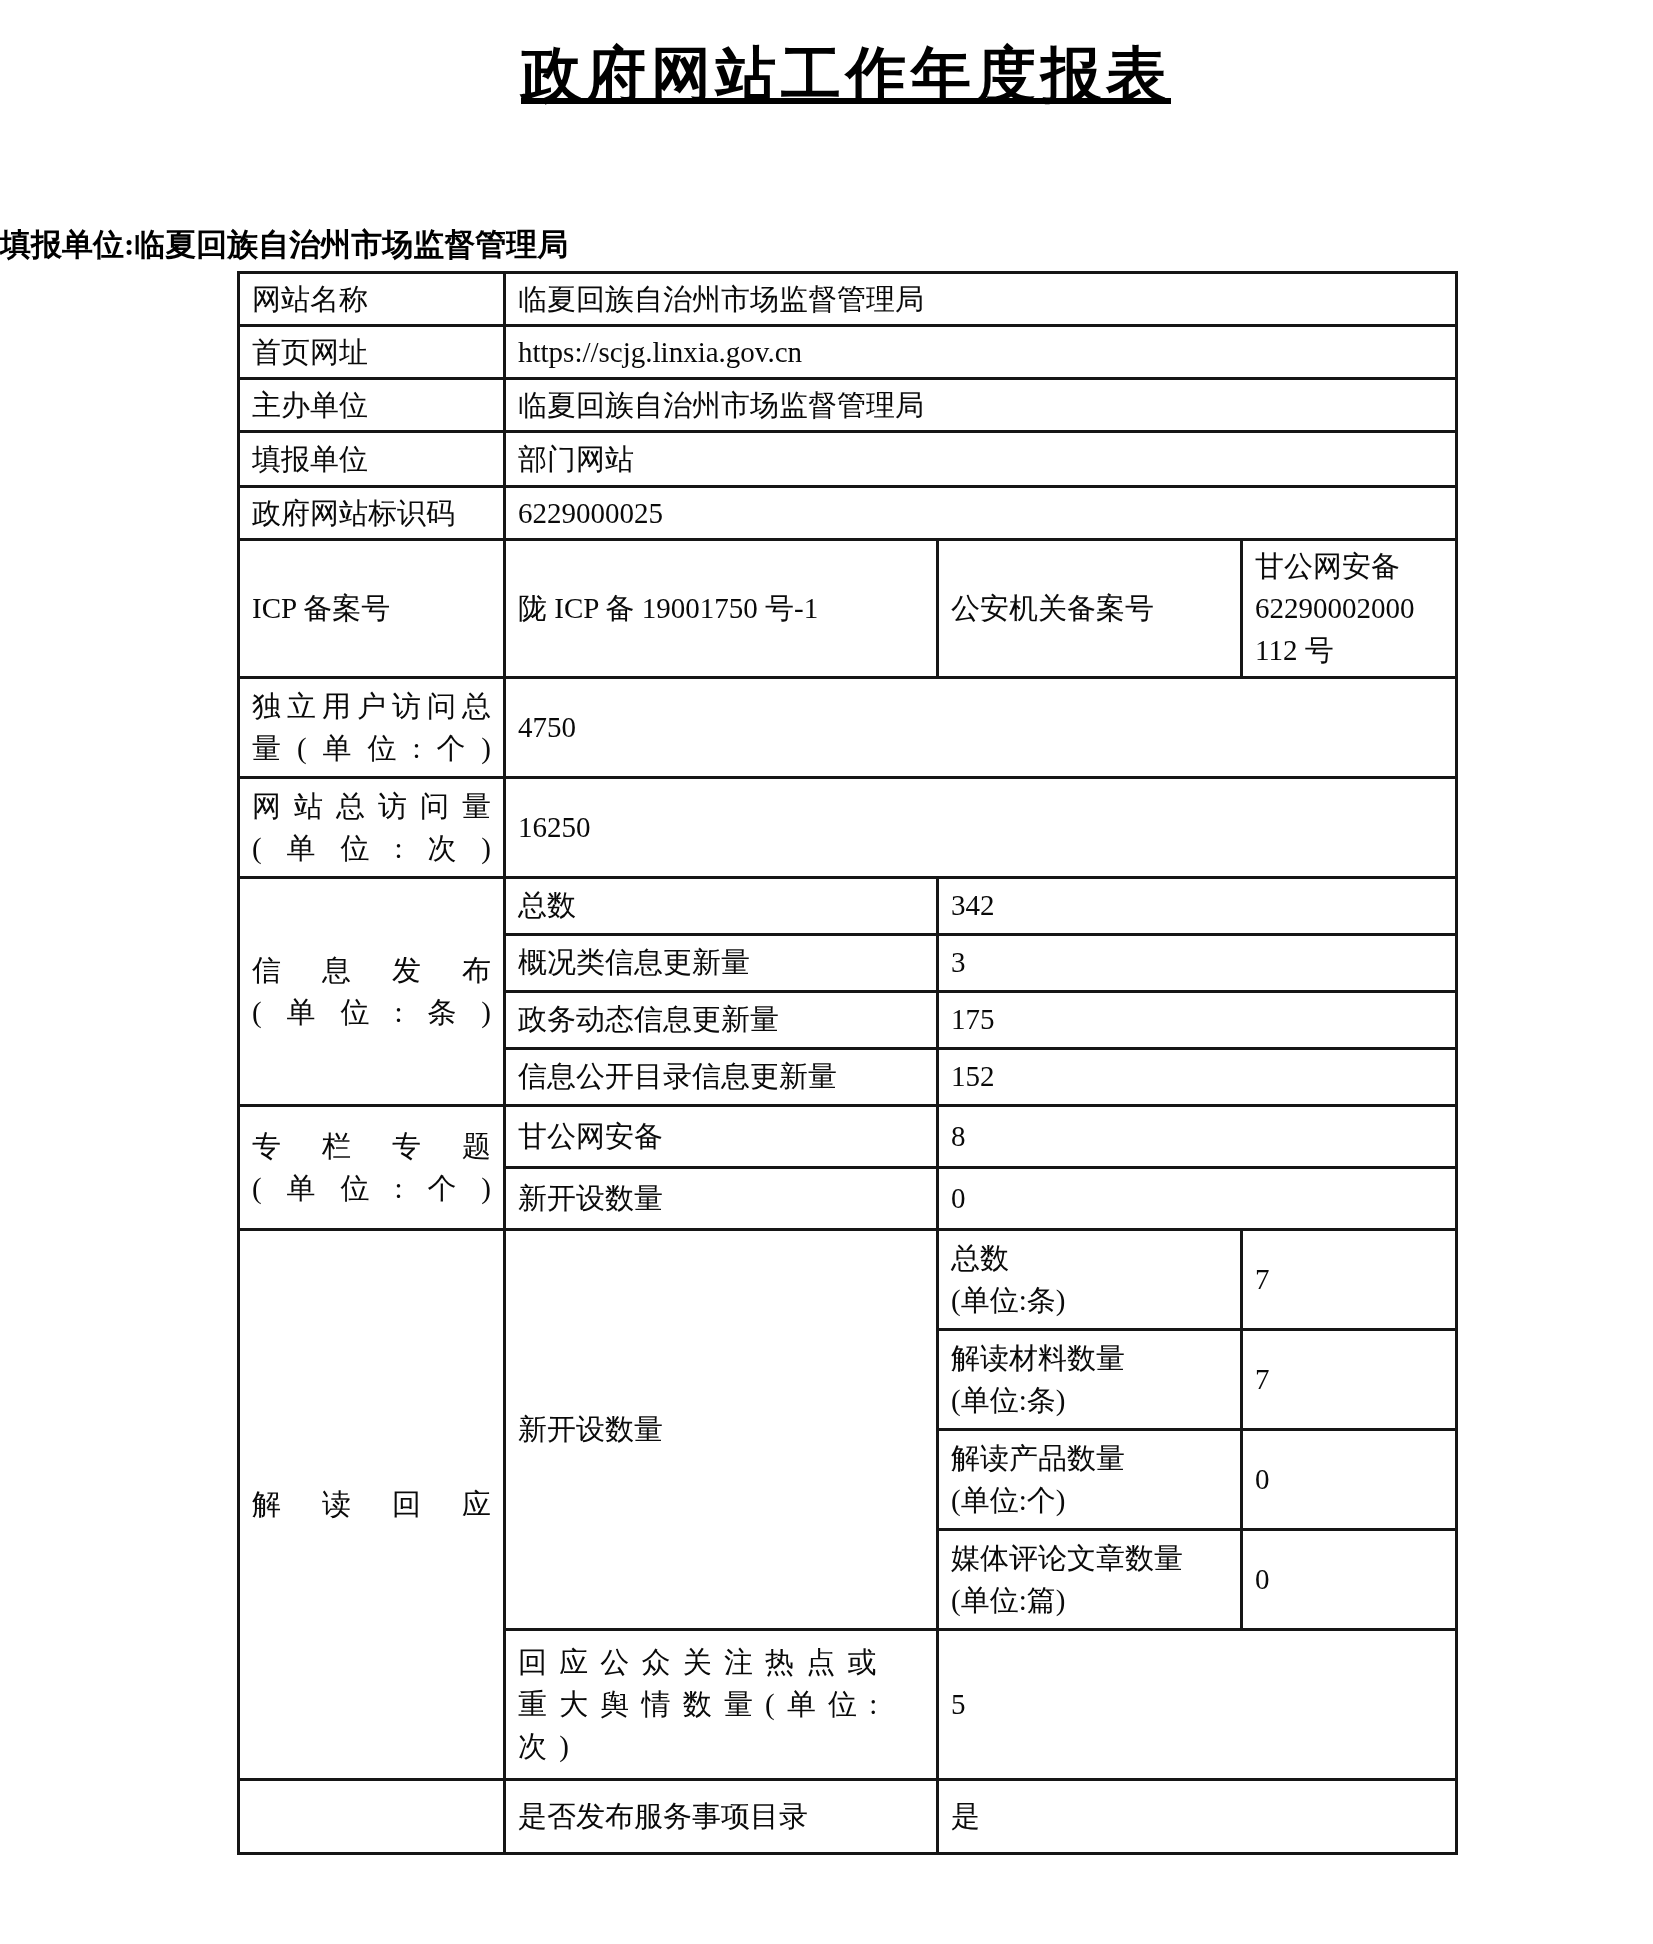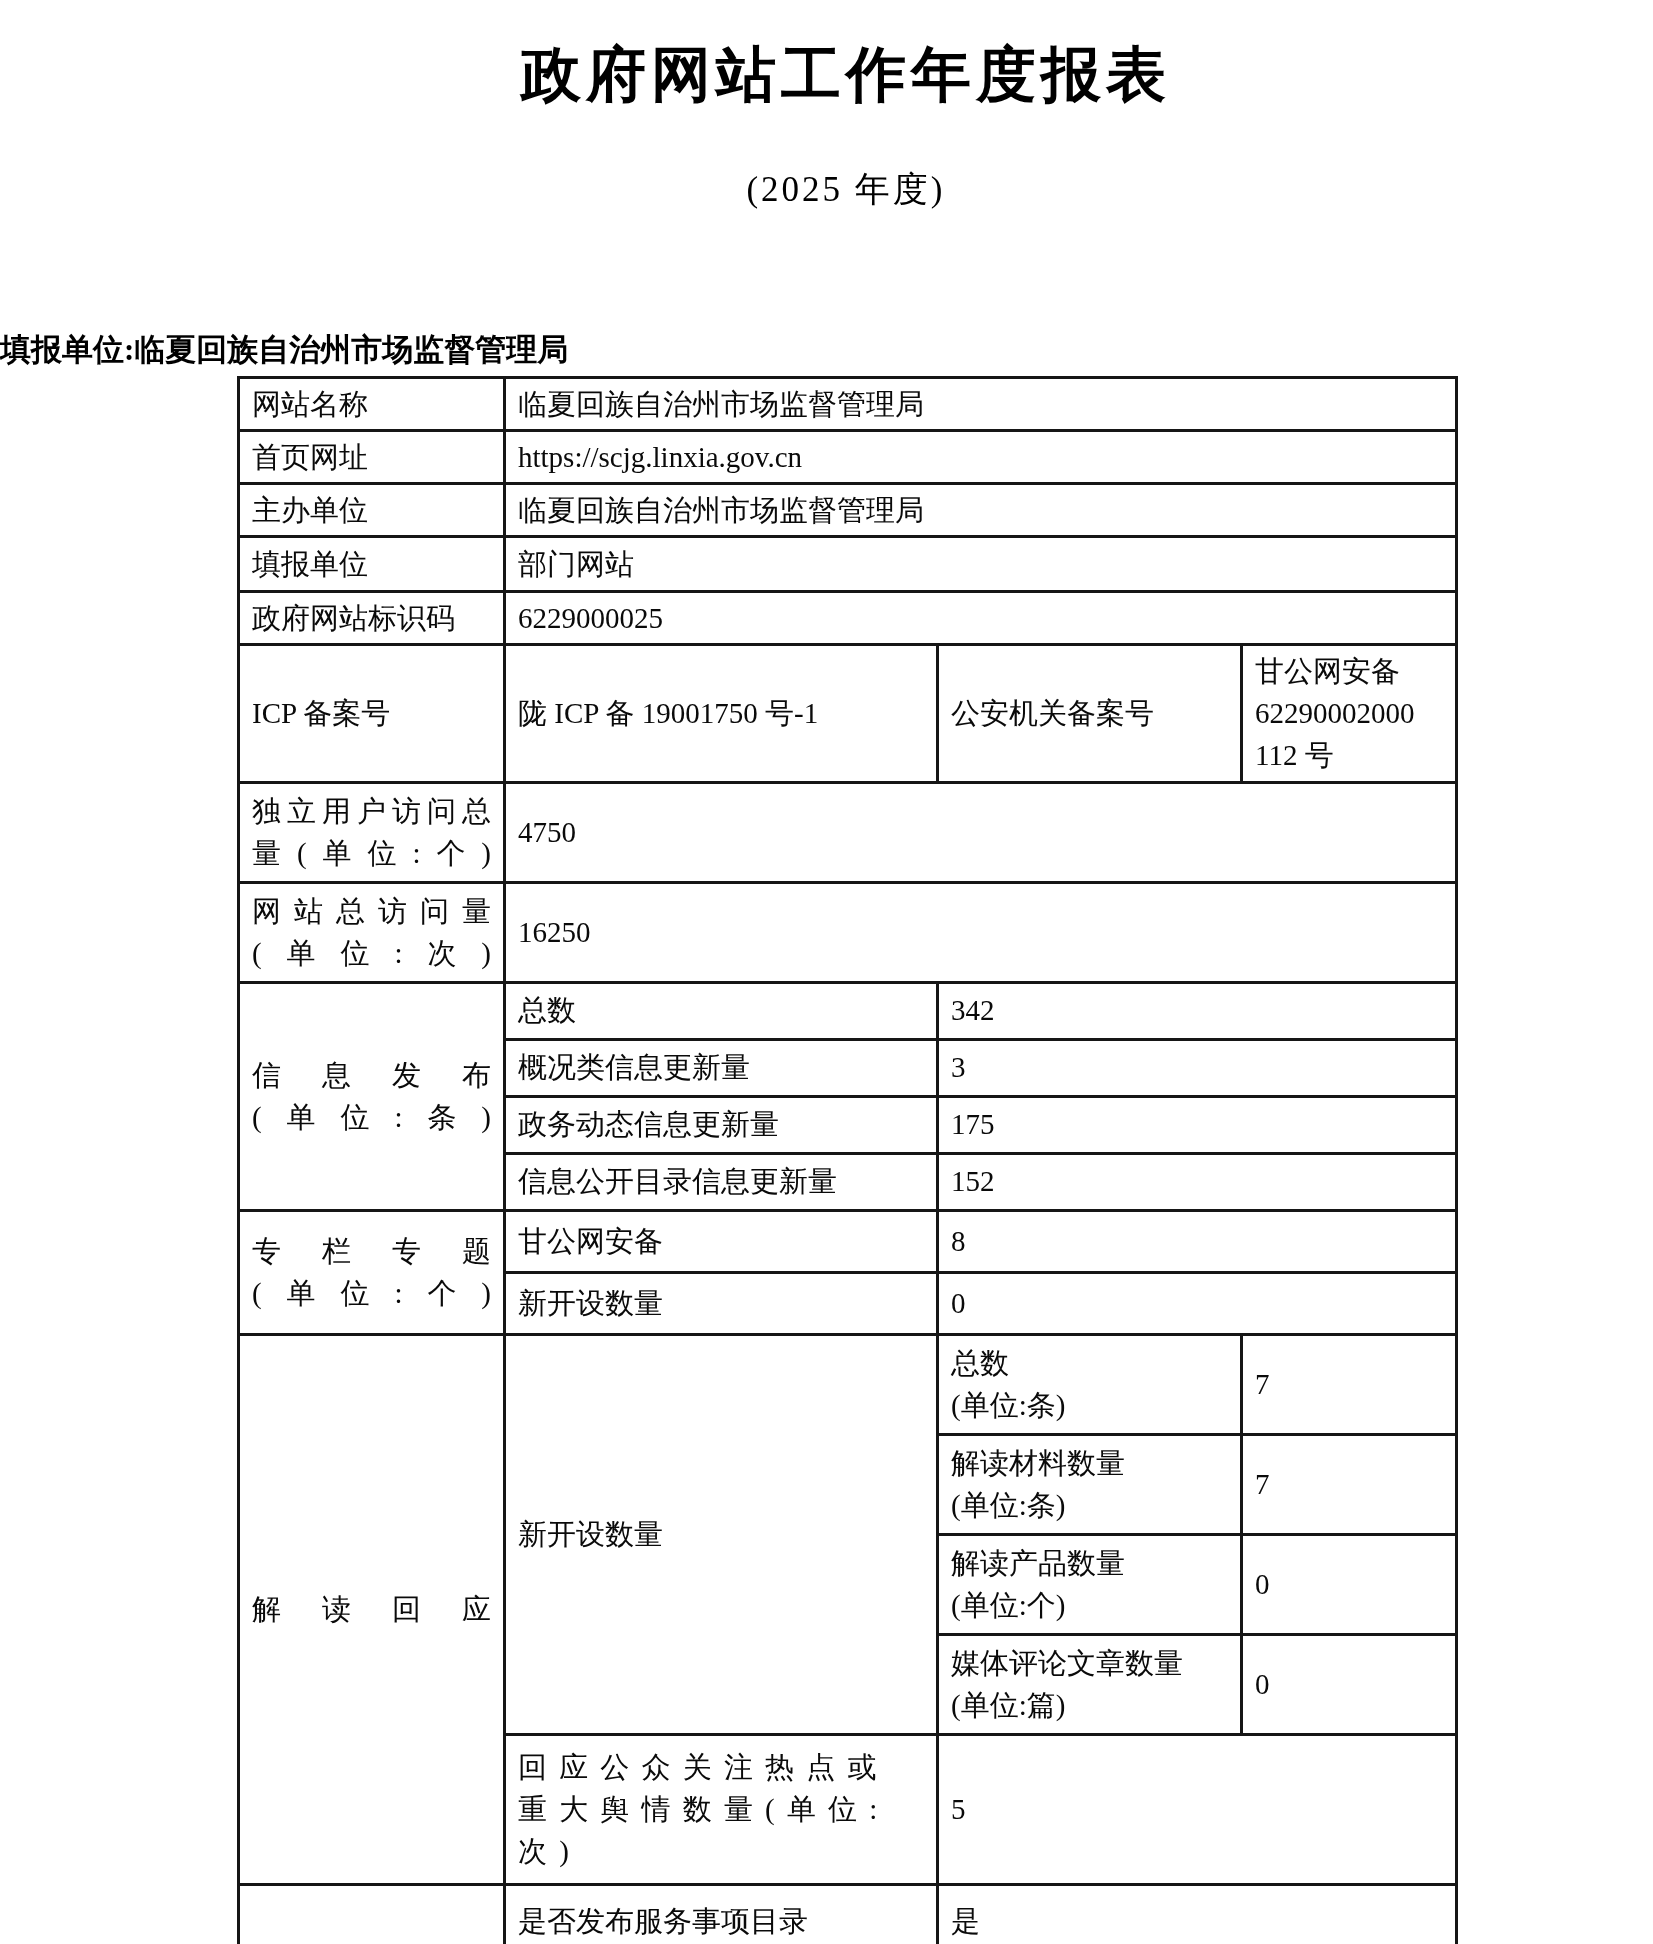--- a/index.html
+++ b/index.html
@@ -20,20 +20,21 @@
     width: 1218px;
     text-align: center;
   }
   .doc-title {
     padding-top: 42px;
     font-size: 60px;
     font-weight: bold;
     letter-spacing: 5px;
     line-height: 1.1;
     color: #000000;
+    text-decoration: underline;
   }
   .doc-subtitle {
     margin-top: 58px;
     font-size: 35px;
     letter-spacing: 3px;
     color: #000000;
   }
   .reporting-unit {
     margin-top: 118px;
     font-size: 31px;
@@ -67,21 +68,20 @@
   }
   td.sp { letter-spacing: 0.42em; }
 </style>
 </head>
 <body>
 
 <div class="page">
 
   <div class="header">
     <div class="doc-title">政府网站工作年度报表</div>
-    <div class="doc-subtitle">(2025 年度)</div>
   </div>
 
   <div class="reporting-unit">填报单位:临夏回族自治州市场监督管理局</div>
 
   <table class="report">
     <colgroup>
       <col style="width:266px">
       <col style="width:433px">
       <col style="width:304px">
       <col style="width:215px">

